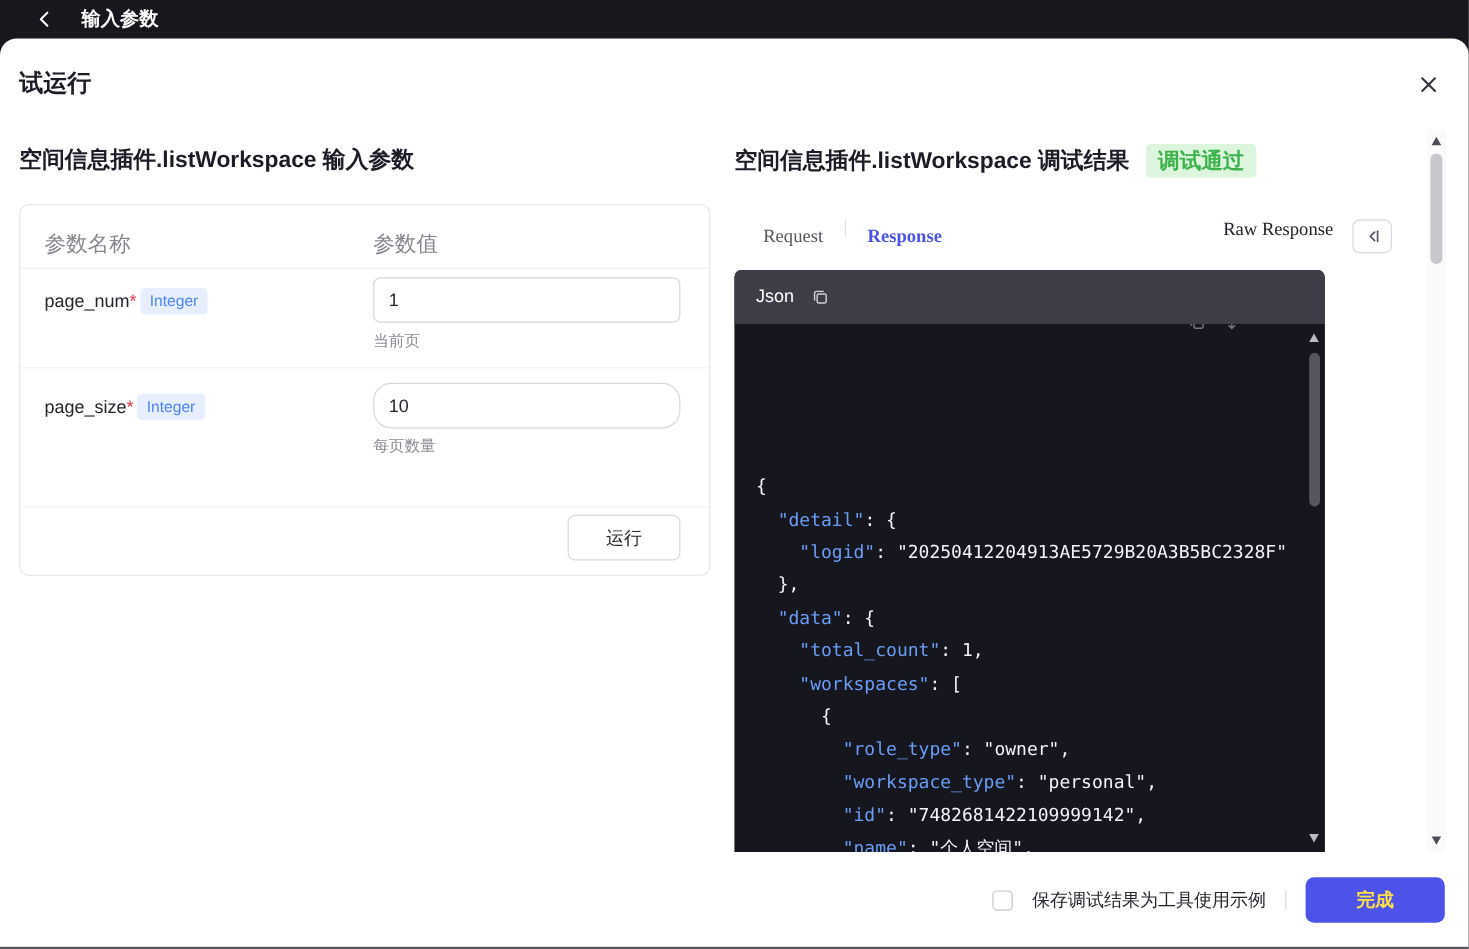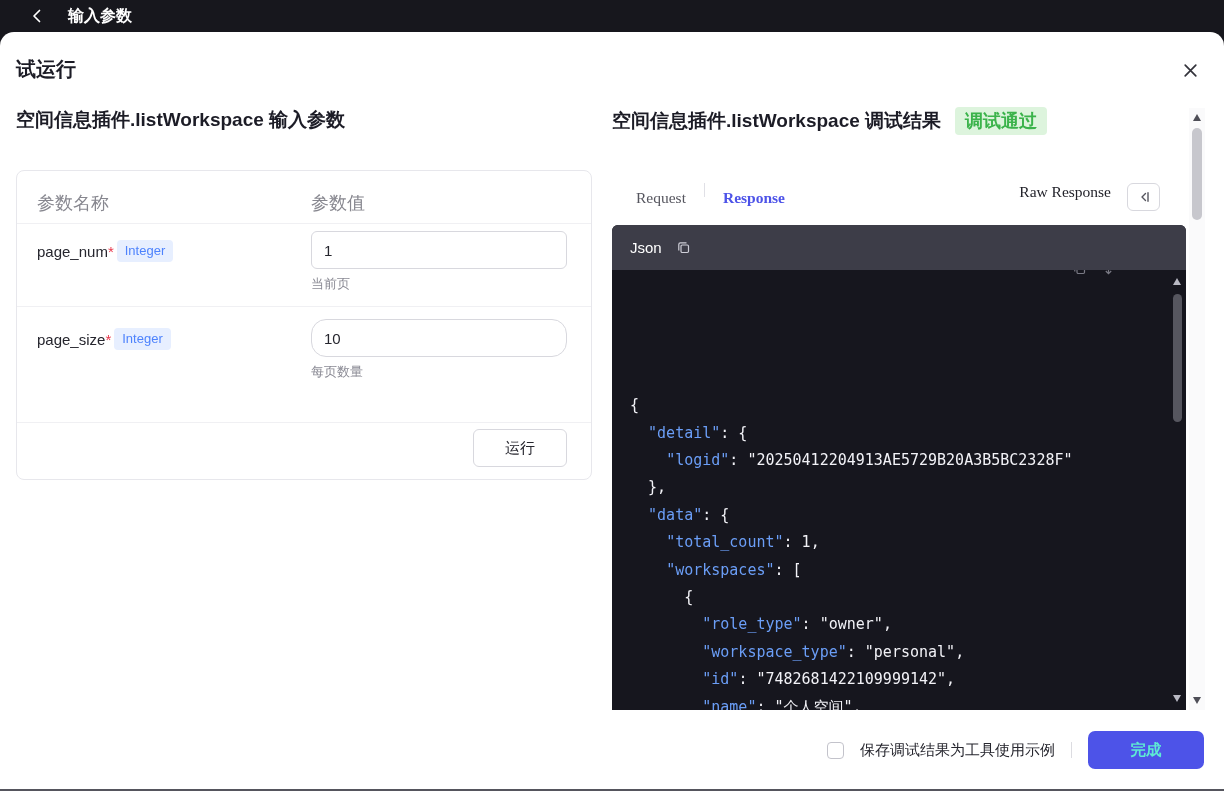--- a/index.html
+++ b/index.html
@@ -13,21 +13,21 @@
   button{font-family:inherit;background:none;border:none;cursor:pointer;}
 
   .topbar{height:32px;display:flex;align-items:center;padding-left:30px;color:#fff;}
   .back-btn{display:flex;align-items:center;margin-right:24px;}
   .topbar-title{font-size:16px;font-weight:700;color:#fff;}
 
   .modal{position:absolute;top:32px;left:0;width:1224px;height:759px;background:#fff;border-radius:14px 14px 0 0;}
   .modal-title{position:absolute;left:16px;top:24px;font-size:20px;font-weight:700;}
   .close-btn{position:absolute;right:22px;top:26px;width:24px;height:24px;display:flex;align-items:center;justify-content:center;}
 
-  .section-heading{position:absolute;top:75px;font-size:19px;font-weight:700;display:flex;align-items:center;gap:14px;white-space:nowrap;text-align:right;}
+  .section-heading{position:absolute;top:88px;font-size:19px;font-weight:700;display:flex;align-items:center;gap:14px;white-space:nowrap;text-align:right;}
   .heading-left{left:16px;}
   .heading-right{left:612px;}
   .status-badge{font-size:18px;font-weight:700;color:var(--badge-green-text);background:var(--badge-green-bg);padding:5px 10px;border-radius:4px;line-height:1;}
 
   .param-card{position:absolute;left:16px;top:138px;width:576px;height:310px;border:1px solid #e7e7ec;border-radius:8px;background:#fff;}
   .col-h{position:absolute;top:20px;font-size:18px;color:#87878f;}
   .col-h-name{left:20px;} .col-h-value{left:294px;}
   .card-div{position:absolute;left:0;right:0;height:1px;background:#f0f0f3;}
   .row-name{position:absolute;left:20px;display:flex;align-items:center;gap:3px;}
   .param-name{font-size:15px;color:#26262e;}
@@ -37,21 +37,21 @@
   .param-desc{position:absolute;left:294px;font-size:13px;color:#8b8b95;}
   .run-btn{position:absolute;right:24px;top:258px;width:94px;height:38px;border:1px solid #d8d8de;border-radius:6px;background:#fff;font-size:15px;color:#26262e;}
 
   .tabs-row{position:absolute;left:612px;top:151px;width:574px;height:30px;display:flex;padding:0 26px 0 24px;font-family:Liberation Serif, serif;}
   .tab{font-size:15.5px;color:#55555e;background:none;border:none;}
   .tab-active{color:var(--accent);font-weight:700;}
   .tab-sep{width:1px;height:14px;background:#e0e0e6;margin:0 18px;}
   .raw-label{margin-left:auto;font-size:15.5px;color:#23232b;margin-right:16px;}
   .collapse-btn{width:33px;height:28px;border:1px solid #d8d8de;border-radius:6px;display:flex;align-items:center;justify-content:center;background:#fff;}
 
-  .code-panel{position:absolute;left:612px;top:193px;width:574px;height:485px;background:var(--code-bg);border-radius:6px 6px 0 0;overflow:hidden;}
+  .code-panel{position:absolute;left:612px;top:193px;width:492px;height:485px;background:var(--code-bg);border-radius:6px 6px 0 0;overflow:hidden;}
   .json-bar{position:relative;z-index:2;height:45px;background:var(--code-bar-bg);display:flex;align-items:center;gap:14px;padding:0 18px;}
   .json-label{color:#fff;font-size:15px;}
   .copy-btn{display:flex;align-items:center;}
   .code-content{position:absolute;top:45px;left:0;right:0;bottom:0;overflow:hidden;padding:40px 0 0 18px;font-family:"DejaVu Sans Mono",monospace;font-size:15px;line-height:27.4px;white-space:pre;color:var(--json-text);}
   .code-line{height:27.4px;}
   .tok-k{color:var(--json-key);}
   .tok-s,.tok-p,.tok-n{color:var(--json-text);}
   .remnant{position:absolute;top:-9px;right:70px;display:flex;gap:14px;opacity:.75;}
 
   .code-scrollbar{position:absolute;top:45px;right:0;bottom:0;width:17px;background:var(--code-bg);z-index:3;}
@@ -66,21 +66,21 @@
   .tri-up-dark{border-left:4.5px solid transparent;border-right:4.5px solid transparent;border-bottom:7px solid #4e4e57;}
   .tri-down-dark{border-left:4.5px solid transparent;border-right:4.5px solid transparent;border-top:7px solid #4e4e57;}
   .osb-up{position:absolute;top:6px;left:3.5px;}
   .osb-down{position:absolute;bottom:6px;left:3.5px;}
   .osb-thumb{position:absolute;top:20px;left:3px;width:10px;height:92px;border-radius:5px;background:#c7c7cd;}
 
   .footer{position:absolute;top:699px;right:20px;height:38px;display:flex;align-items:center;gap:16px;}
   .checkbox{width:17px;height:17px;border:1.5px solid #c3c3cb;border-radius:4px;background:#fff;}
   .footer-label{font-size:15px;color:#26262e;white-space:nowrap;}
   .footer-div{width:1px;height:16px;background:#dcdce1;}
-  .done-btn{width:116px;height:38px;background:var(--accent);color:#5eead4;border-radius:7px;font-size:15.5px;font-weight:600;}
+  .done-btn{width:116px;height:38px;background:var(--accent);color:#fde047;border-radius:7px;font-size:15.5px;font-weight:600;}
 
   .bottom-edge{position:absolute;left:0;bottom:0;width:100%;height:2px;background:#55555d;z-index:5;}
 </style>
 </head>
 <body>
 
 <div class="topbar">
   <button class="back-btn">
     <svg width="14" height="16" viewBox="0 0 14 16">
         <path d="M9.5 2.5 L4 8 L9.5 13.5" stroke="#ffffff" stroke-width="1.7" fill="none" stroke-linecap="round" stroke-linejoin="round"></path>

